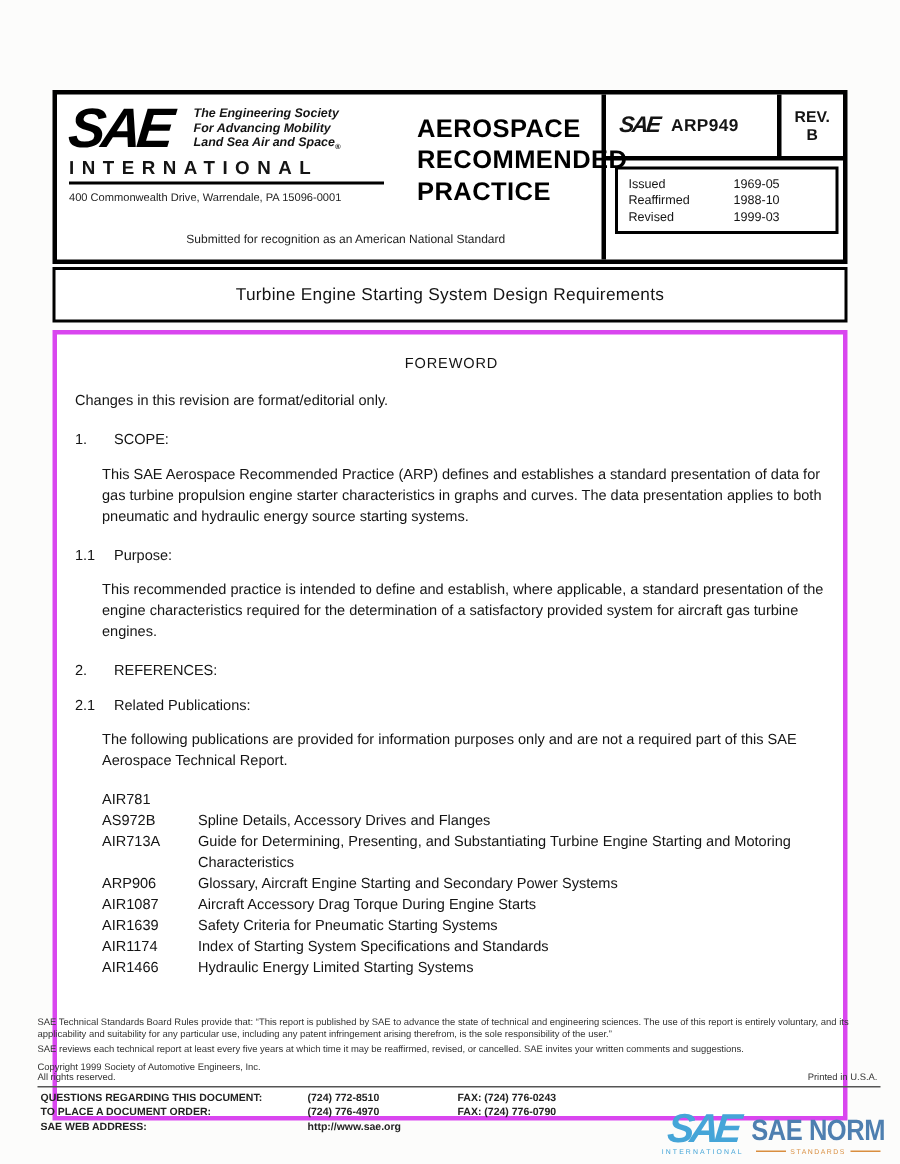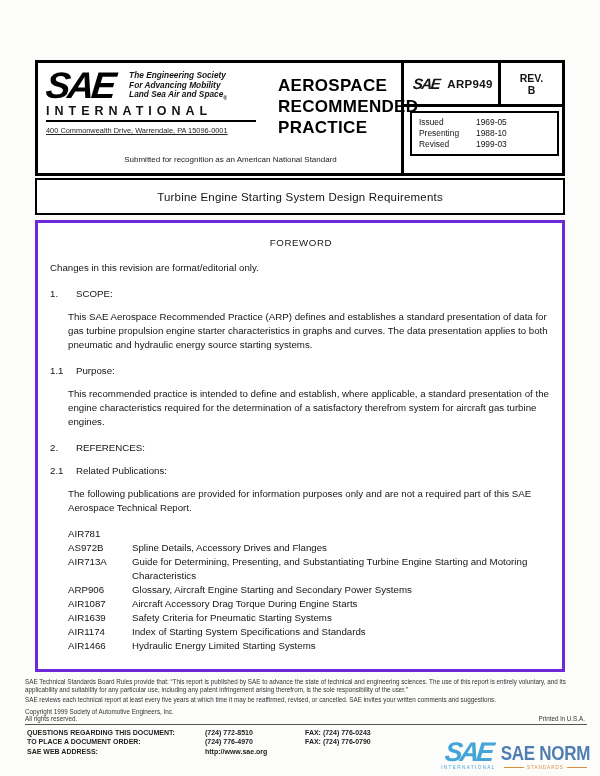--- a/index.html
+++ b/index.html
@@ -22,59 +22,59 @@
   .sae-big {
     font-size:37px; font-weight:900; font-style:italic; letter-spacing:-3px;
     line-height:34px; transform:skewX(-6deg); color:#000;
   }
   .tagline { margin-left:16px; margin-top:2px; font-size:8.3px; font-weight:bold; font-style:italic; line-height:9.6px; white-space:nowrap; }
   .reg { font-size:5px; vertical-align:sub; }
   .intl-row {
     font-weight:bold; font-size:12.5px; letter-spacing:5px; white-space:nowrap;
     border-bottom:2px solid #000; padding-bottom:2px; margin-top:1px;
   }
-  .address { font-size:7.4px; margin-top:4px; white-space:nowrap; color:#222;text-decoration:underline; }
+  .address { font-size:7.4px; margin-top:4px; white-space:nowrap; color:#222; }
   .doc-type {
     position:absolute; left:240px; top:12px;
     font-size:17px; font-weight:bold; line-height:21px; letter-spacing:0.3px; color:#000;
   }
   .submitted {
     position:absolute; bottom:9px; left:0; right:0; text-align:center;
     padding-left:22px; font-size:8px; color:#222;
   }
 
   .header-right { width:161px; border-left:3px solid #000; display:flex; flex-direction:column; box-sizing:border-box; }
   .hr-top { display:flex; border-bottom:3px solid #000; height:41px; flex-shrink:0; }
   .doc-ref { flex:1; display:flex; align-items:center; padding-left:9px; }
   .sae-small { font-size:15px; font-weight:900; font-style:italic; letter-spacing:-1.5px; transform:skewX(-6deg); }
   .doc-num { font-weight:bold; font-size:11.5px; margin-left:8px; letter-spacing:0.3px; }
   .rev-cell {
-    width:64px; border-left:3px solid #000; box-sizing:border-box;
+    width:44px; border-left:3px solid #000; box-sizing:border-box;
     display:flex; flex-direction:column; align-items:center; justify-content:center;
     font-weight:bold; font-size:10.5px; line-height:12px;
   }
   .dates-box {
     margin:4px 3px 0 6px; border:2px solid #000; padding:4px 2px 4px 7px;
     font-size:8.4px; line-height:11px;
   }
-  .date-row { display:flex; }
+  .date-row { display:flex;gap:13px; }
   .date-label { width:57px; flex-shrink:0; }
 
   
   .title-box {
     position:absolute; left:35px; top:178px; width:530px; height:37px;
     border:2px solid #000; box-sizing:border-box; background:#fff;
     display:flex; align-items:center; justify-content:center;
     font-size:11.5px; letter-spacing:0.2px;
   }
 
   
   .body-box {
-    position:absolute; left:35px; top:220px; width:530px; height:452px;
-    border:3px solid #6d28d9; box-sizing:border-box; background:#fff;
+    position:absolute; left:35px; top:220px; width:530px; height:527px;
+    border:3px solid #d946ef; box-sizing:border-box; background:#fff;
     padding:13px 10px 0 12px;
     font-size:9.7px; line-height:14px;
   }
   .foreword-h { text-align:center; letter-spacing:0.6px; margin-bottom:11px; }
   .changes { margin-bottom:12px; }
   .sec-head { display:flex; margin-bottom:9px; }
   .sec-num { width:26px; flex-shrink:0; }
   .para { margin-left:18px; margin-bottom:12px; }
   .refs { margin-left:18px; }
   .ref-row { display:flex; }
@@ -142,21 +142,21 @@
           <span>REV.</span>
           <span>B</span>
         </div>
       </div>
       <div class="dates-box">
         <div class="date-row">
           <span class="date-label">Issued</span>
           <span class="date-value">1969-05</span>
         </div>
         <div class="date-row">
-          <span class="date-label">Presenting</span>
+          <span class="date-label">Reaffirmed</span>
           <span class="date-value">1988-10</span>
         </div>
         <div class="date-row">
           <span class="date-label">Revised</span>
           <span class="date-value">1999-03</span>
         </div>
       </div>
     </div>
   </div>
 
@@ -169,21 +169,21 @@
     <div class="sec-head">
       <span class="sec-num">1.</span>
         <span>SCOPE:</span>
     </div>
     <div class="para">This SAE Aerospace Recommended Practice (ARP) defines and establishes a standard presentation of data for gas turbine propulsion engine starter characteristics in graphs and curves.  The data presentation applies to both pneumatic and hydraulic energy source starting systems.</div>
 
     <div class="sec-head">
       <span class="sec-num">1.1</span>
         <span>Purpose:</span>
     </div>
-    <div class="para">This recommended practice is intended to define and establish, where applicable, a standard presentation of the engine characteristics required for the determination of a satisfactory therefrom system for aircraft gas turbine engines.</div>
+    <div class="para">This recommended practice is intended to define and establish, where applicable, a standard presentation of the engine characteristics required for the determination of a satisfactory provided system for aircraft gas turbine engines.</div>
 
     <div class="sec-head">
       <span class="sec-num">2.</span>
         <span>REFERENCES:</span>
     </div>
 
     <div class="sec-head">
       <span class="sec-num">2.1</span>
         <span>Related Publications:</span>
     </div>

